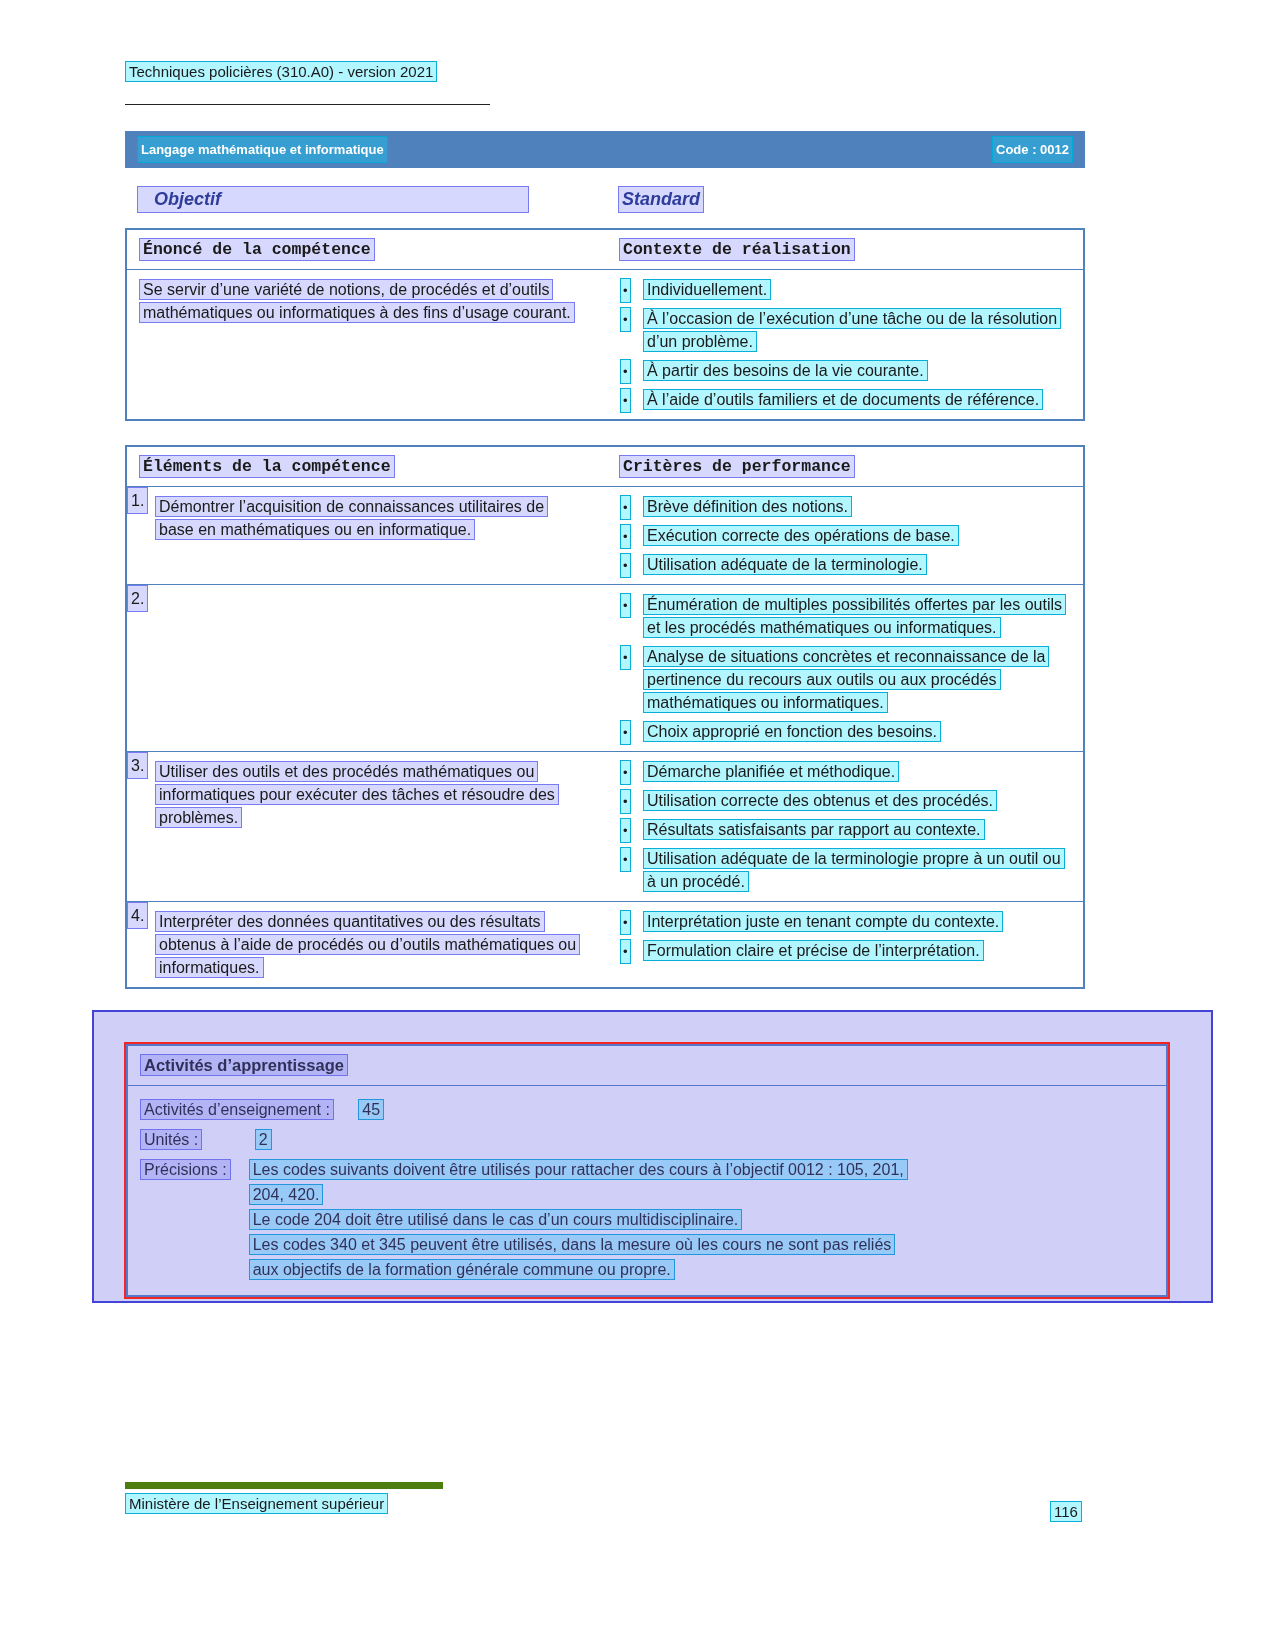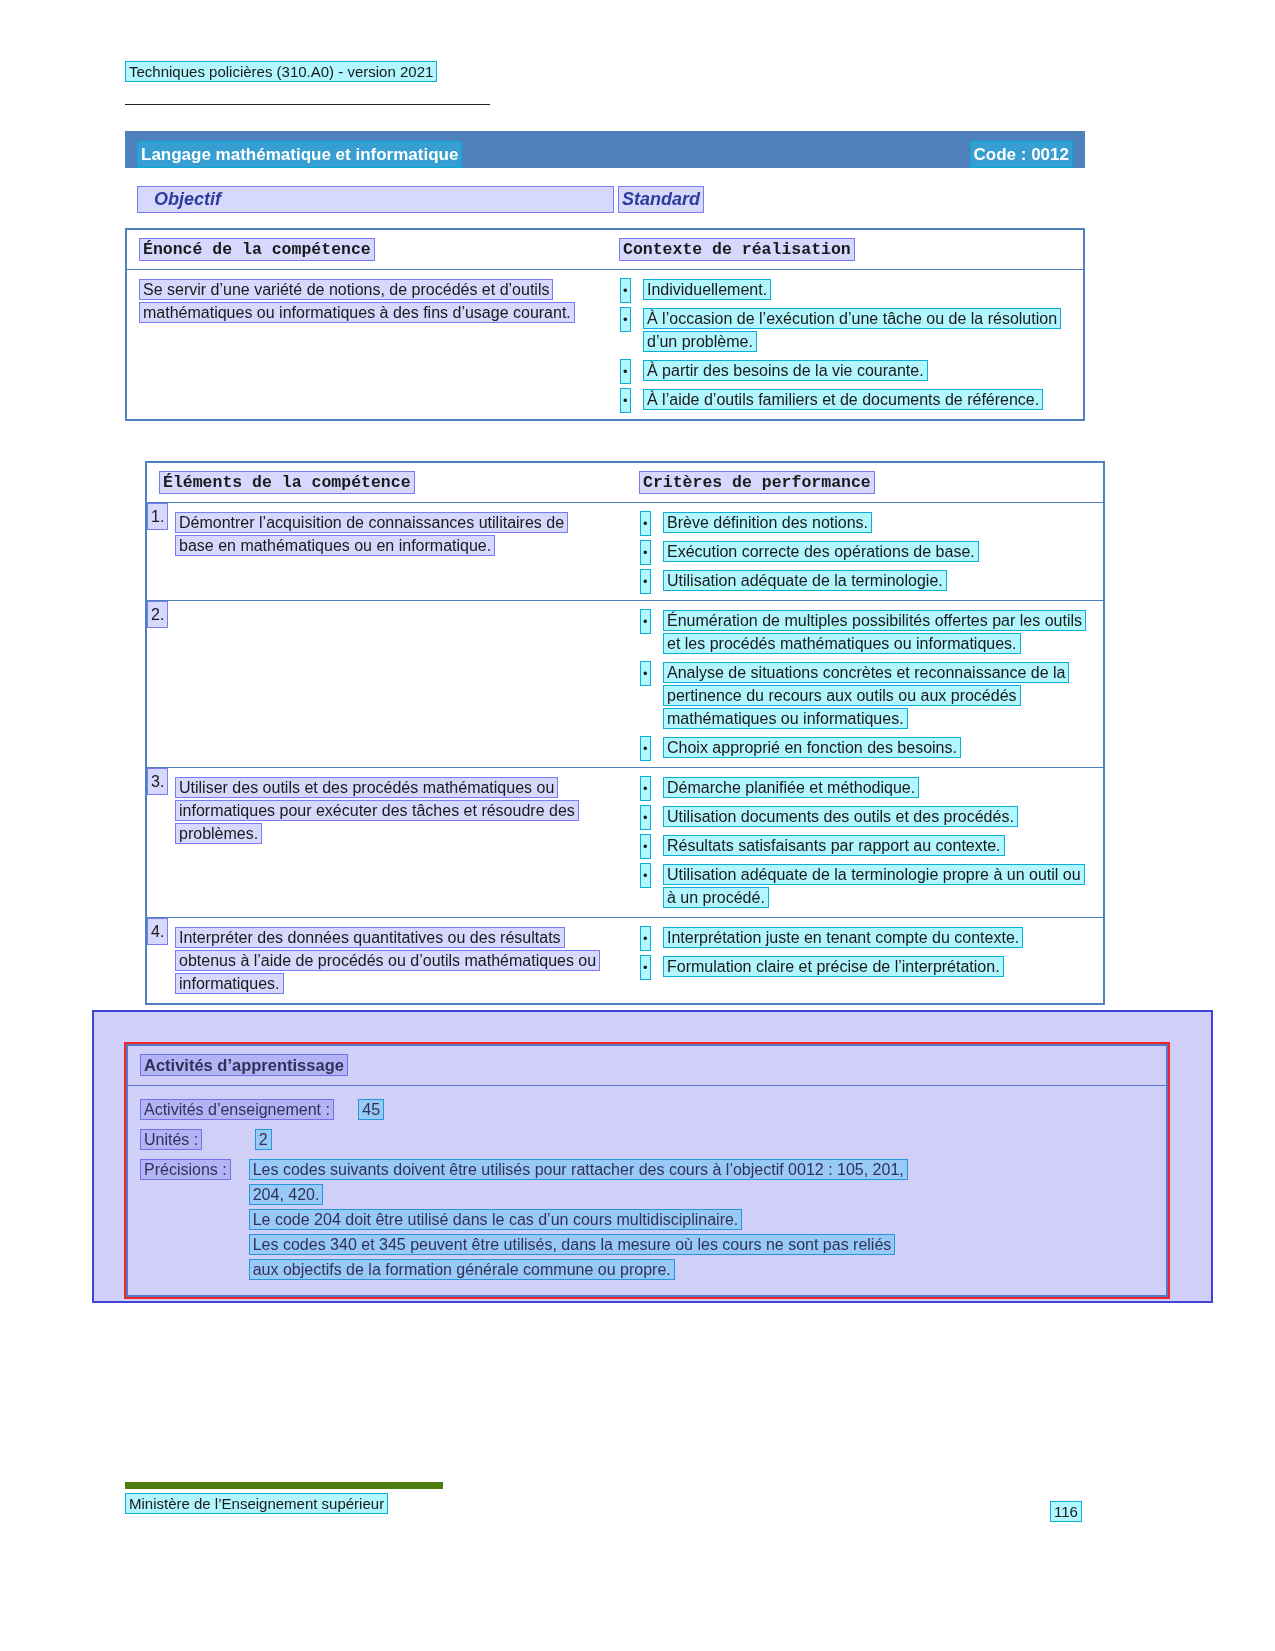--- a/index.html
+++ b/index.html
@@ -38,28 +38,28 @@
     padding-bottom: 21px;
     font-size: 15px;
   }
 
   
   .title-bar {
     position: absolute; left: 125px; top: 131px;
     width: 960px; height: 37px;
     background: #4f81bd;
     color: #ffffff;
-    display: flex; align-items: flex-end; justify-content: space-between;
+    display: flex; align-items: center; justify-content: space-between;
     padding: 0 12px;
-    font-size: 17px; font-weight: bold;
+    font-size: 13px; font-weight: bold;
   }
 
   
   .headings-row { position: absolute; left: 125px; top: 186px; width: 960px; height: 30px; }
-  .objectif-box { position: absolute; left: 12px; top: 0; width: 477px; display: inline-block; padding-left: 16px; }
+  .objectif-box { position: absolute; left: 12px; top: 0; width: 392px; display: inline-block; padding-left: 16px; }
   .standard-box { position: absolute; left: 493px; top: 0; }
   .doc-heading {
     font-size: 18px; font-weight: bold; font-style: italic;
     color: #2e3d99;
   }
 
   
   .tbl {
     position: absolute; left: 125px; width: 960px;
     border: 2px solid #4f81bd;
@@ -176,21 +176,21 @@
           </li>
           <li>
             <span class="mk hl hl-cyan">•</span>
             <span class="hl hl-cyan">À l’aide d’outils familiers et de documents de référence.</span>
           </li>
         </ul>
       </div>
     </div>
   </div>
 
-  <div class="tbl" style="top:461px;margin-left:20px;">
+  <div class="tbl" style="top:445px;">
     <div class="tbl-head">
       <div>
         <span class="hl hl-lav">Éléments de la compétence</span>
       </div>
       <div>
         <span class="hl hl-lav">Critères de performance</span>
       </div>
     </div>
 
     <div class="tbl-row">
@@ -244,21 +244,21 @@
         <span class="hl hl-lav">Utiliser des outils et des procédés mathématiques ou informatiques pour exécuter des tâches et résoudre des problèmes.</span>
       </div>
       <div class="cell-r">
         <ul class="crit">
           <li>
             <span class="mk hl hl-cyan">•</span>
             <span class="hl hl-cyan">Démarche planifiée et méthodique.</span>
           </li>
           <li>
             <span class="mk hl hl-cyan">•</span>
-            <span class="hl hl-cyan">Utilisation documents des outils et des procédés.</span>
+            <span class="hl hl-cyan">Utilisation correcte des obtenus et des procédés.</span>
           </li>
           <li>
             <span class="mk hl hl-cyan">•</span>
             <span class="hl hl-cyan">Résultats satisfaisants par rapport au contexte.</span>
           </li>
           <li>
             <span class="mk hl hl-cyan">•</span>
             <span class="hl hl-cyan">Utilisation adéquate de la terminologie propre à un outil ou à un procédé.</span>
           </li>
         </ul>

